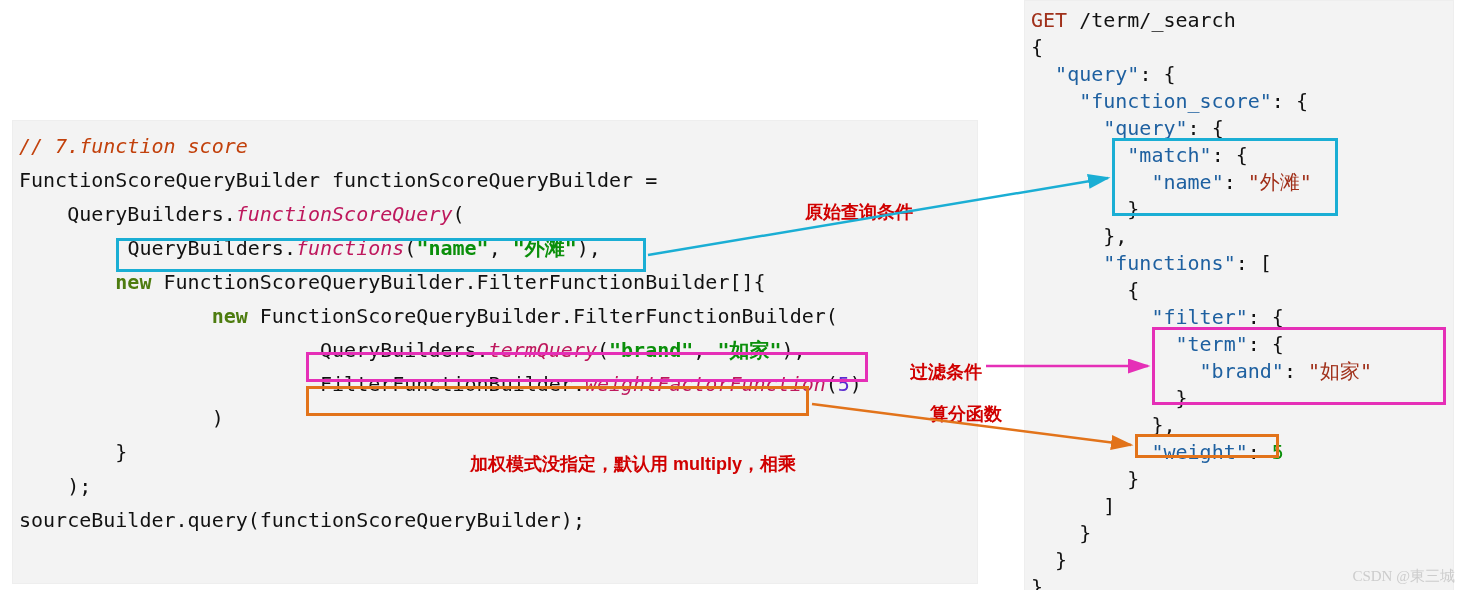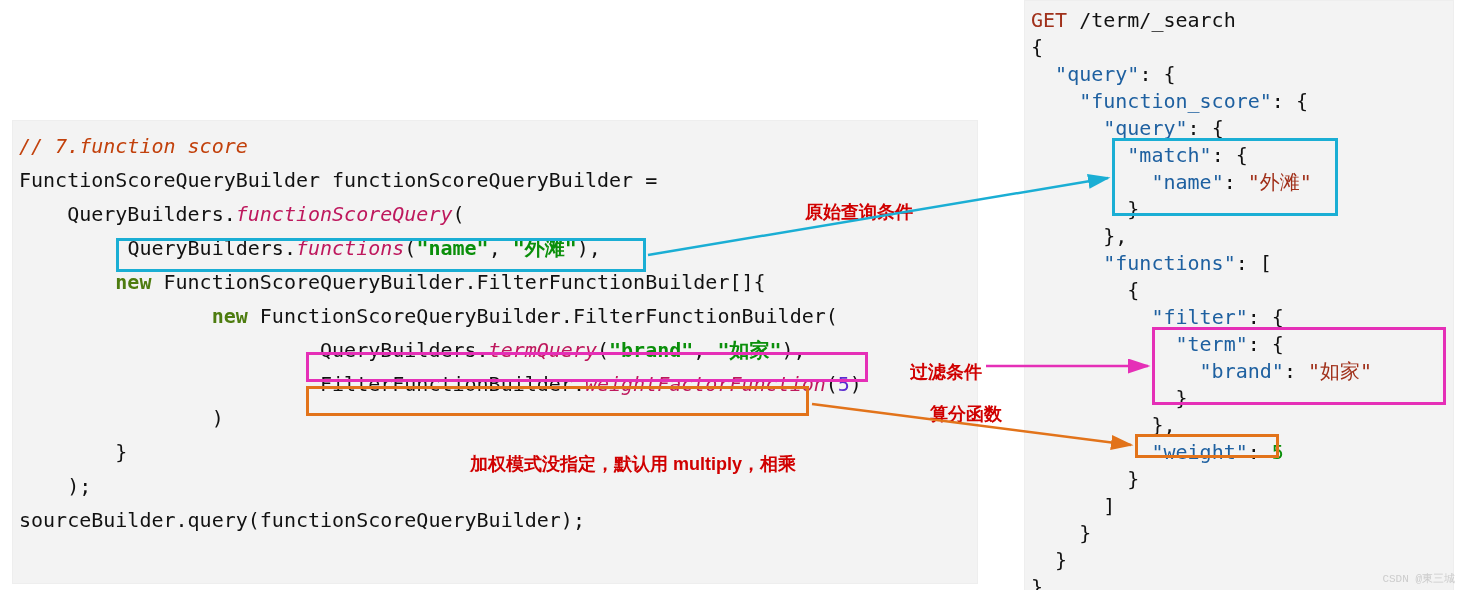--- a/index.html
+++ b/index.html
@@ -75,22 +75,22 @@
     position: absolute;
     left: 0; top: 0;
     width: 1465px; height: 590px;
     pointer-events: none;
   }
   .watermark {
     position: absolute;
     right: 10px;
     bottom: 4px;
     color: #ccc;
-    font-size: 11px;
-    font-family: Liberation Mono, monospace;
+    font-size: 15px;
+    font-family: Liberation Serif, serif;
   }
 </style>
 </head>
 <body>
 
 <div class="java-panel">
   <div class="java-code"><span class="comment">// 7.function score</span>
 <span>FunctionScoreQueryBuilder functionScoreQueryBuilder =</span>
 <span>    QueryBuilders.</span><span class="method">functionScoreQuery</span><span>(</span>
          <span>QueryBuilders.</span><span class="method">functions</span><span>(</span><span class="str-green">"name"</span><span>, </span><span class="str-green">"外滩"</span><span>),</span>

